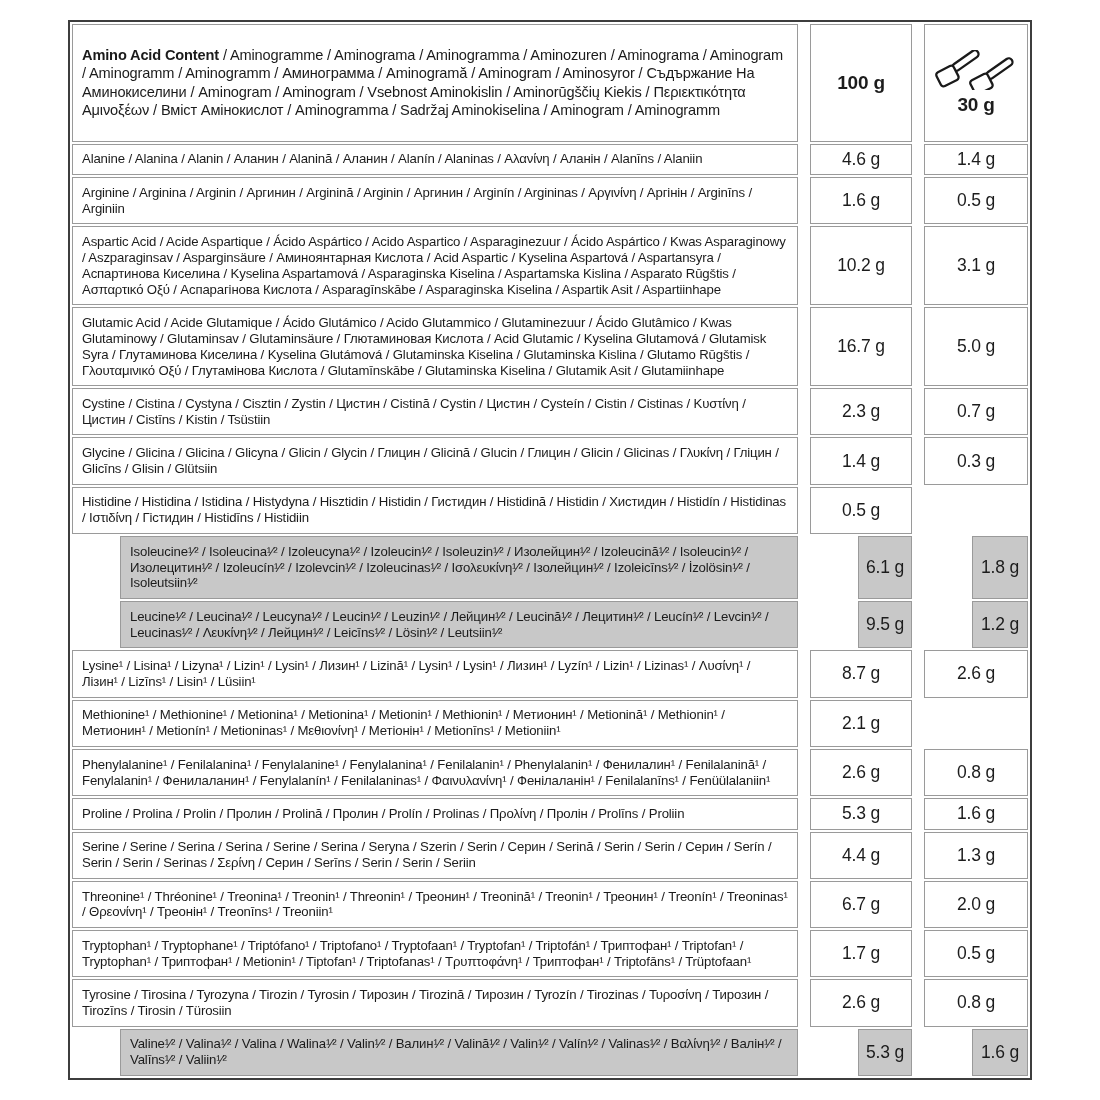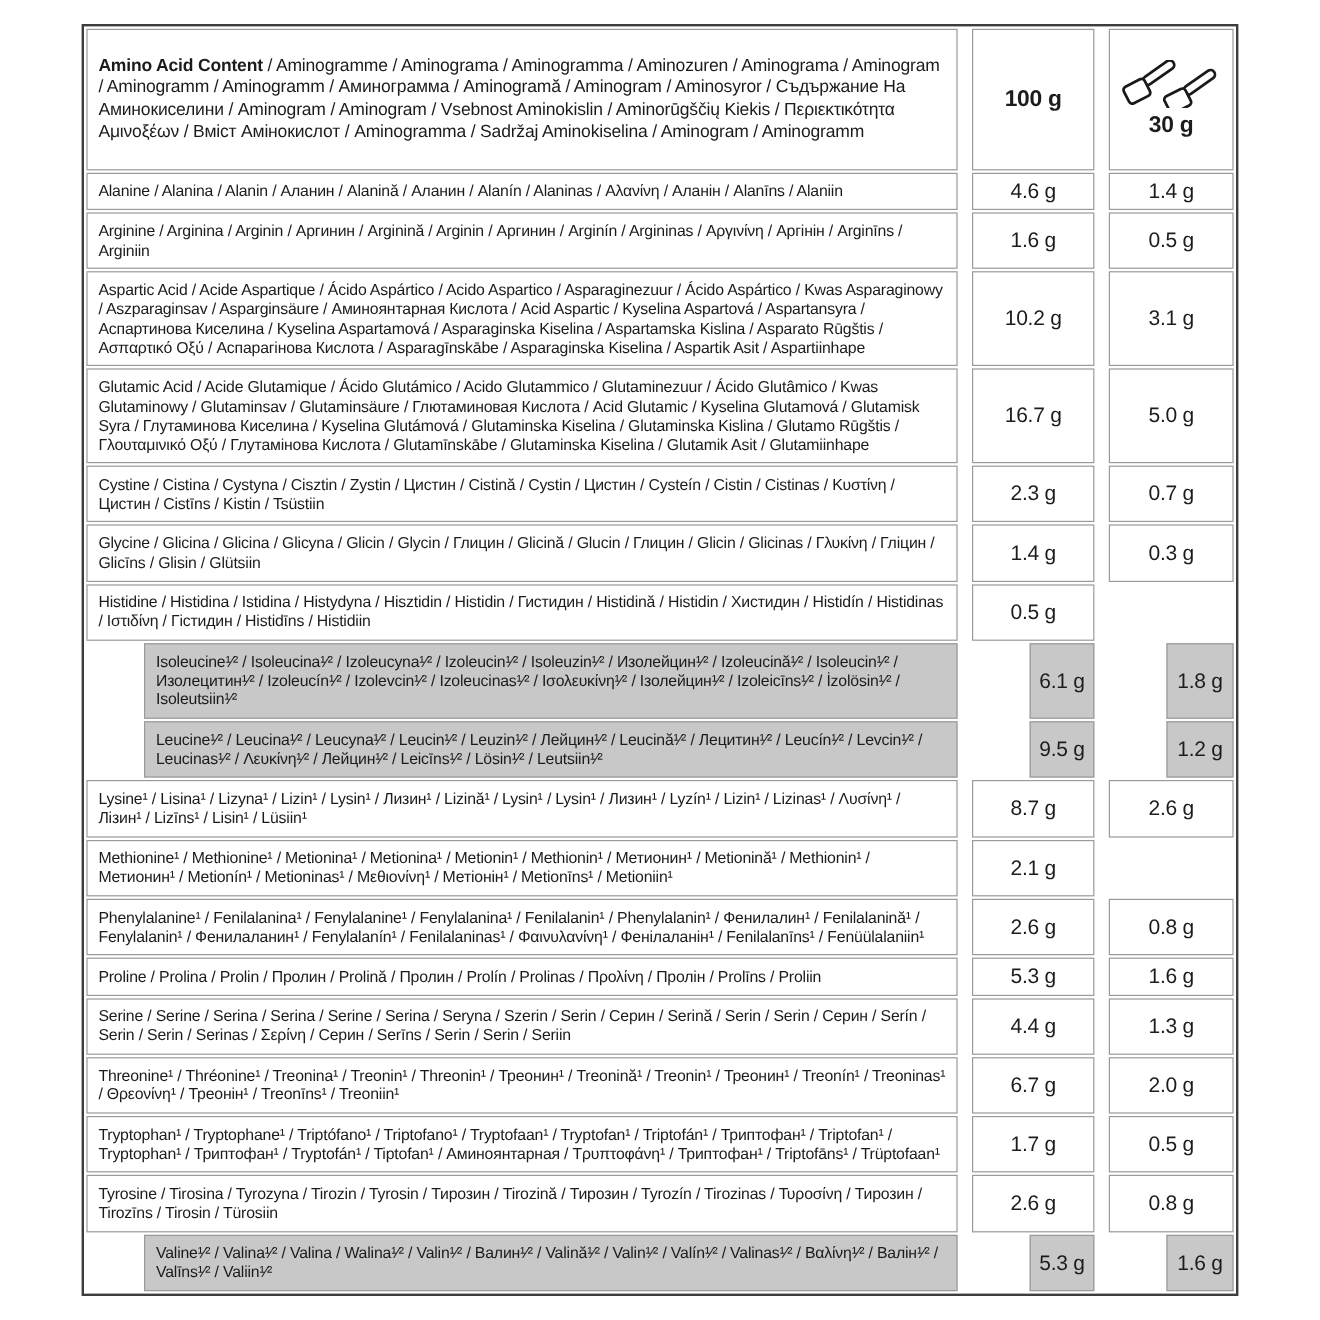--- a/index.html
+++ b/index.html
@@ -171,21 +171,21 @@
     <div class="cell val">1.3 g</div>
   </div>
 
   <div class="row">
     <div class="cell name">Threonine¹ / Thréonine¹ / Treonina¹ / Treonin¹ / Threonin¹ / Треонин¹ / Treonină¹ / Treonin¹ / Треонин¹ / Treonín¹ / Treoninas¹ / Θρεονίνη¹ / Треонін¹ / Treonīns¹ / Treoniin¹</div>
     <div class="cell val">6.7 g</div>
     <div class="cell val">2.0 g</div>
   </div>
 
   <div class="row">
-    <div class="cell name">Tryptophan¹ / Tryptophane¹ / Triptófano¹ / Triptofano¹ / Tryptofaan¹ / Tryptofan¹ / Triptofán¹ / Триптофан¹ / Triptofan¹ / Tryptophan¹ / Триптофан¹ / Tryptofán¹ / Tiptofan¹ / Аминоянтарная / Τρυπτοφάνη¹ / Триптофан¹ / Triptofāns¹ / Trüptofaan¹</div>
+    <div class="cell name">Tryptophan¹ / Tryptophane¹ / Triptófano¹ / Triptofano¹ / Tryptofaan¹ / Tryptofan¹ / Triptofán¹ / Триптофан¹ / Triptofan¹ / Tryptophan¹ / Триптофан¹ / Metionin¹ / Tiptofan¹ / Triptofanas¹ / Τρυπτοφάνη¹ / Триптофан¹ / Triptofāns¹ / Trüptofaan¹</div>
     <div class="cell val">1.7 g</div>
     <div class="cell val">0.5 g</div>
   </div>
 
   <div class="row">
     <div class="cell name">Tyrosine / Tirosina / Tyrozyna / Tirozin / Tyrosin / Тирозин / Tirozină / Тирозин / Tyrozín / Tirozinas / Τυροσίνη / Тирозин / Tirozīns / Tirosin / Türosiin</div>
     <div class="cell val">2.6 g</div>
     <div class="cell val">0.8 g</div>
   </div>
 

